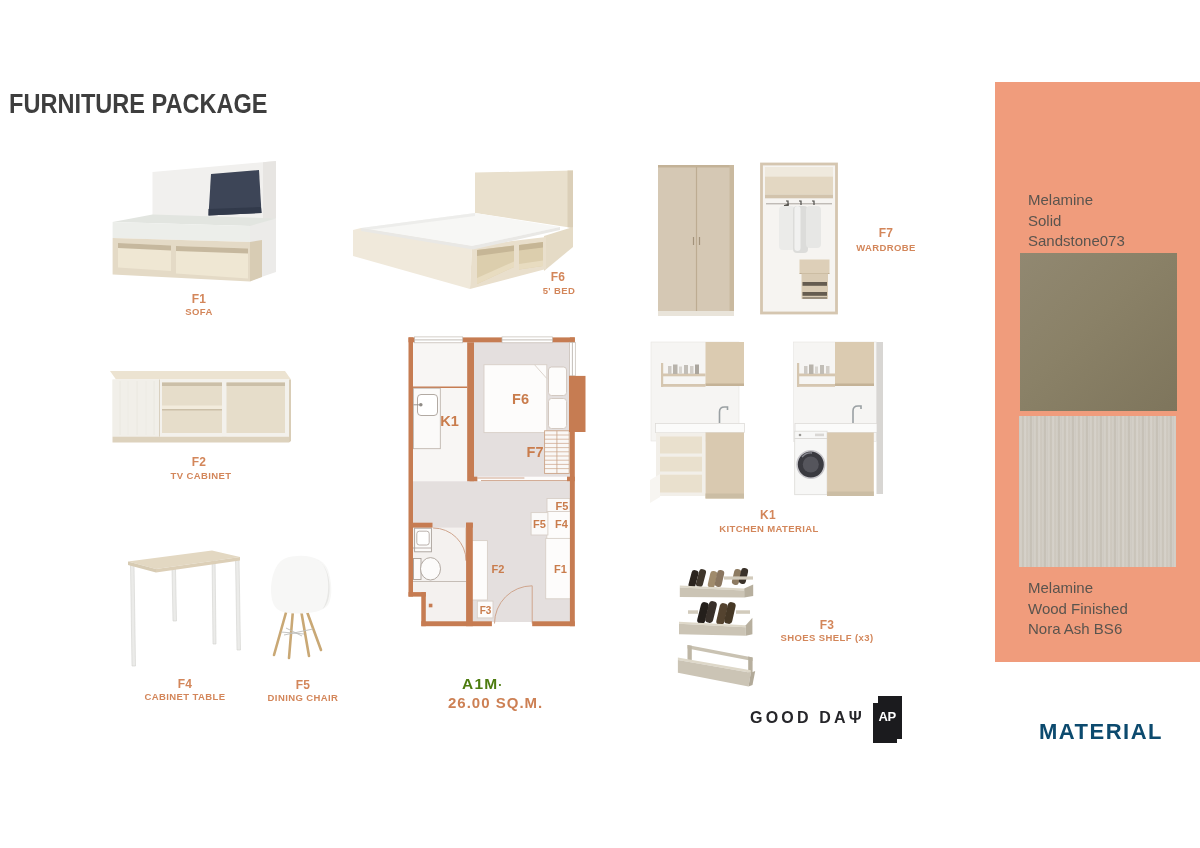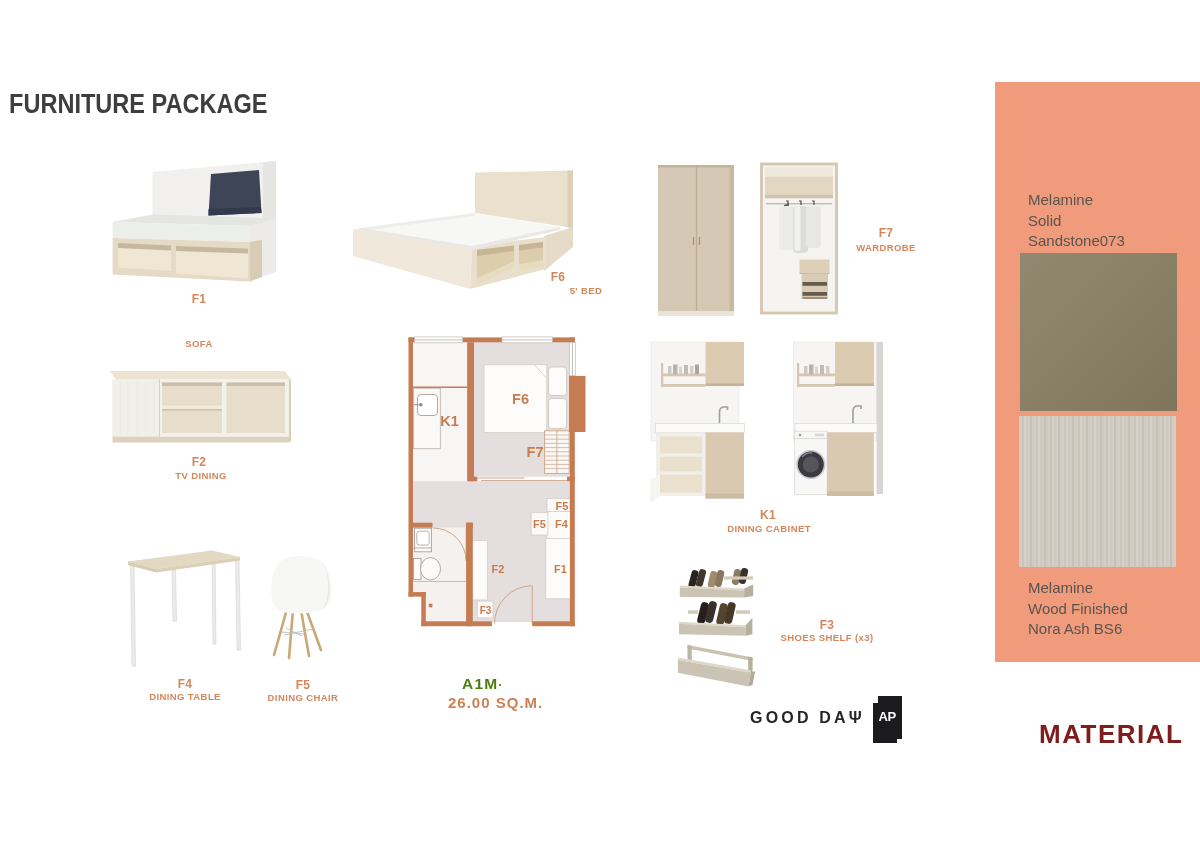--- a/index.html
+++ b/index.html
@@ -33,21 +33,21 @@
   <polygon points="250,242 262,240 262,277 250,281.4" fill="#d8ccb4"></polygon>
 
   <polygon points="118,243 171,245.5 171,271 118,267.5" fill="#efe7d3"></polygon>
   <polygon points="118,243 171,245.5 171,250.5 118,248" fill="#c6b89e"></polygon>
 
   <polygon points="176,246 248,248.5 248,278.5 176,273.5" fill="#efe7d3"></polygon>
   <polygon points="176,246 248,248.5 248,253.5 176,251" fill="#c6b89e"></polygon>
 </svg>
 
 <div class="lbl code" style="left:199px;top:292px;">F1</div>
-<div class="lbl sub" style="left:199px;top:306px;margin-top:32px;">SOFA</div>
+<div class="lbl sub" style="left:199px;top:306px;">SOFA</div>
 
 <svg class="abs" style="left:345px;top:160px;" width="240" height="140" viewBox="345 160 240 140">
 
   <polygon points="475,172.6 573,170.5 573,228 475,213" fill="#e9e0cd"></polygon>
   <polygon points="567.5,170.6 573,170.5 573,228 567.5,227.2" fill="#dbcfb8"></polygon>
 
   <polygon points="544,236 573,227 573,247 544,271" fill="#e5dbc6"></polygon>
 
   <polygon points="353,230 361,228 472,246 470,289 353,256" fill="#f0e9db"></polygon>
 
@@ -60,21 +60,21 @@
   <polygon points="477,250 514,245.5 514,267 477,284" fill="#dccead"></polygon>
   <polygon points="477,250 514,245.5 514,251 477,256" fill="#c6b696"></polygon>
   <polygon points="477,278 514,261.5 514,267 477,284" fill="#e8dcc0"></polygon>
 
   <polygon points="519,245 543,242 543,266 519,269.5" fill="#dccead"></polygon>
   <polygon points="519,245 543,242 543,247.5 519,250.5" fill="#c6b696"></polygon>
   <polygon points="519,264 543,260.5 543,266 519,269.5" fill="#e8dcc0"></polygon>
 </svg>
 
 <div class="lbl code" style="left:558px;top:270px;">F6</div>
-<div class="lbl sub" style="left:559px;top:285px;margin-left:27px;">5' BED</div>
+<div class="lbl sub" style="left:559px;top:285px;">5' BED</div>
 
 <svg class="abs" style="left:645px;top:155px;" width="200" height="170" viewBox="645 155 200 170">
 
   <g>
     <rect x="658" y="165" width="76" height="146" fill="#d5c8b4"></rect>
     <rect x="658" y="165" width="76" height="2.5" fill="#c3b297"></rect>
     <rect x="729.5" y="165" width="4.5" height="146" fill="#c9b99f"></rect>
     <line x1="696.5" y1="167" x2="696.5" y2="311" stroke="#bdac92" stroke-width="1.2"></line>
     <rect x="658" y="311" width="76" height="5" fill="#e9e4da"></rect>
     <line x1="693.5" y1="237" x2="693.5" y2="245" stroke="#a2927a" stroke-width="1.2"></line>
@@ -133,21 +133,21 @@
   <rect x="222" y="379.5" width="4.5" height="57.2" fill="#f3f1ec"></rect>
 
   <rect x="226.5" y="382.5" width="58.5" height="50.5" fill="#e6ddca"></rect>
   <rect x="226.5" y="382.5" width="58.5" height="3.5" fill="#cbbfa8"></rect>
 
   <rect x="112.5" y="436.7" width="176.5" height="5.8" fill="#ddd2bd"></rect>
   <polygon points="289,379.5 291,379.5 291,441 289,442.5" fill="#d9cdb6"></polygon>
 </svg>
 
 <div class="lbl code" style="left:199px;top:455px;">F2</div>
-<div class="lbl sub" style="left:201px;top:470px;">TV DINING</div>
+<div class="lbl sub" style="left:201px;top:470px;">TV CABINET</div>
 
 <svg class="abs" style="left:395px;top:328px;" width="200" height="310" viewBox="395 328 200 310">
 
   <rect x="467" y="342" width="103" height="139" fill="#e4dfde"></rect>
 
   <rect x="413" y="481" width="157" height="141" fill="#e4dfde"></rect>
 
   <rect x="413" y="342.3" width="54.2" height="139" fill="#f8f6f4"></rect>
 
   <rect x="413" y="527.6" width="53.1" height="94" fill="#f4f1ef"></rect>
@@ -342,38 +342,38 @@
     <circle cx="810.8" cy="464.5" r="13.8" fill="none" stroke="#c9c8cc" stroke-width="1.6"></circle>
     <circle cx="810.8" cy="464.5" r="8" fill="#55555c"></circle>
     <path d="M 802 457 a 11.5 11.5 0 0 1 10 -4" fill="none" stroke="#8a8a92" stroke-width="1.4"></path>
   </g>
 
   <rect x="827.1" y="432.5" width="46.7" height="63.5" fill="#d9c9b0"></rect>
   <rect x="827.1" y="491.5" width="46.7" height="4.5" fill="#cbbda4"></rect>
 </svg>
 
 <div class="lbl code" style="left:768px;top:508px;">K1</div>
-<div class="lbl sub" style="left:769px;top:523px;">DINING CABINET</div>
+<div class="lbl sub" style="left:769px;top:523px;">KITCHEN MATERIAL</div>
 
 <svg class="abs" style="left:115px;top:540px;" width="140" height="135" viewBox="115 540 140 135">
 
   <g fill="#ebebe9" stroke="#d2d2cf" stroke-width="0.6">
     <polygon points="130.5,565 134,565 135.5,666 132,666"></polygon>
     <polygon points="172,568.5 175.5,568.5 176.5,621 173,621"></polygon>
     <polygon points="212,553.5 215,553.5 216,644 213,644"></polygon>
     <polygon points="235.5,558.5 239,558.5 240.5,650 237,650"></polygon>
   </g>
 
   <polygon points="128,561.5 212,550.5 240,557 156,569" fill="#e3d8c2"></polygon>
   <polygon points="128,561.5 156,569 156,572.5 128,565" fill="#d7cbb3"></polygon>
   <polygon points="156,569 240,557 240,560.5 156,572.5" fill="#dccfb7"></polygon>
 </svg>
 
 <div class="lbl code" style="left:185px;top:677px;">F4</div>
-<div class="lbl sub" style="left:185px;top:691px;">DINING TABLE</div>
+<div class="lbl sub" style="left:185px;top:691px;">CABINET TABLE</div>
 
 <svg class="abs" style="left:260px;top:550px;" width="85" height="115" viewBox="260 550 85 115">
 
   <g stroke="#c9a875" stroke-width="2.6" stroke-linecap="round">
     <line x1="287" y1="609" x2="274" y2="655"></line>
     <line x1="293" y1="610" x2="289" y2="658"></line>
     <line x1="301" y1="610" x2="309" y2="656"></line>
     <line x1="306" y1="609" x2="321" y2="650"></line>
   </g>
 
@@ -451,16 +451,16 @@
 <div class="abs" style="left:995px;top:82px;width:205px;height:580px;background:#f09c7c;">
 
   <div class="abs" style="left:33px;top:108px;font-size:15px;line-height:20.5px;color:#5a544e;">Melamine<br>Solid<br>Sandstone073</div>
 
   <div class="abs" style="left:25px;top:171px;width:157px;height:158px;background:linear-gradient(135deg,#918871 0%,#8a8167 45%,#7e755c 100%);"></div>
 
   <div class="abs" style="left:24px;top:334px;width:157px;height:151px;background:repeating-linear-gradient(90deg,#ccc7bf 0px,#d6d2ca 2px,#c6c0b5 4px,#d9d5ce 6px,#cbc5bb 8px,#d4d0c8 10px,#c2bcb1 12px,#d6d2cb 14px);"></div>
 
   <div class="abs" style="left:33px;top:496px;font-size:15px;line-height:20.5px;color:#5a544e;">Melamine<br>Wood Finished<br>Nora Ash BS6</div>
 
-  <div class="abs" style="left:44px;top:637px;font-size:26px;font-weight:bold;color:#7f1d1d;letter-spacing:1.5px;">MATERIAL</div>
+  <div class="abs" style="left:44px;top:637px;font-size:22px;font-weight:bold;color:#0c4a6e;letter-spacing:1.5px;">MATERIAL</div>
 </div>
 
 </div>
 
 </body></html>

